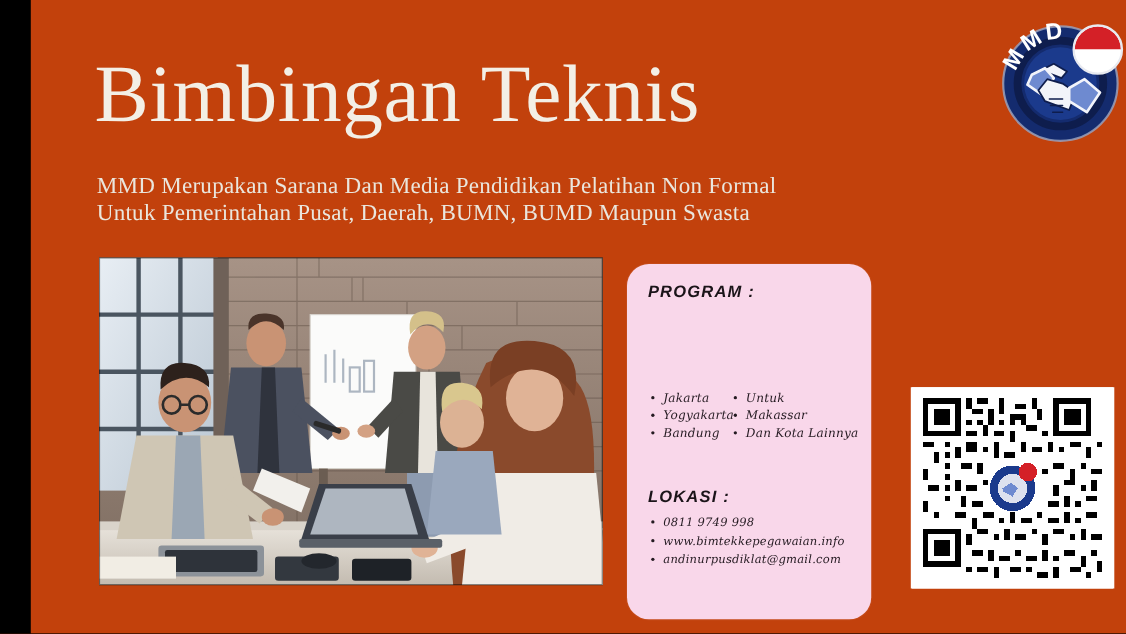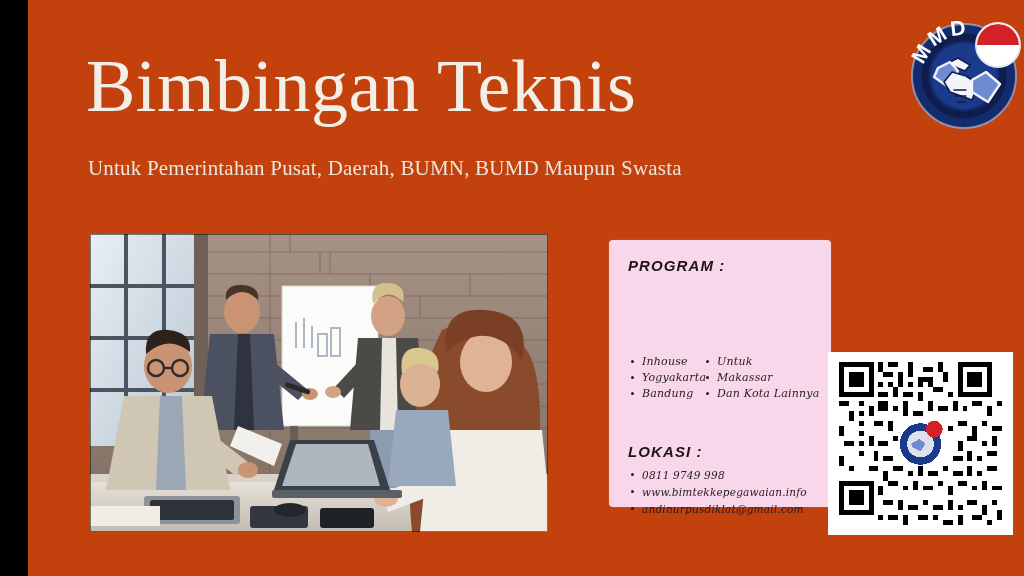--- a/index.html
+++ b/index.html
@@ -22,22 +22,22 @@
 
   
   #photo{
     position:absolute;left:62px;top:234px;width:458px;height:298px;
     overflow:hidden;background:#2b2420;
   }
   #photo svg{display:block;width:100%;height:100%;}
 
   
   #card{
-    position:absolute;left:581px;top:240px;width:222px;height:267px;
-    background:#f9d7ea;border-radius:4px;
+    position:absolute;left:542px;top:240px;width:222px;height:323px;
+    background:#f9d7ea;border-radius:20px;
     box-shadow:0 0 0 1px rgba(255,255,255,.05);
   }
   .card-h{
     font-family:"Liberation Sans",sans-serif;
     font-weight:bold;font-style:italic;font-size:15px;
     color:#1b1419;letter-spacing:1.1px;
   }
   .card-list{list-style:none;margin:0;padding:0;}
   .card-list li{
     position:relative;padding-left:14px;
@@ -67,20 +67,21 @@
   #qr svg{display:block;width:100%;height:100%;}
 </style>
 </head>
 <body>
 
 <div id="poster">
 
   <div id="title">Bimbingan Teknis</div>
 
   <div id="subtitle">
+    <div>MMD Merupakan Sarana Dan Media Pendidikan Pelatihan Non Formal</div>
     <div>Untuk Pemerintahan Pusat, Daerah, BUMN, BUMD Maupun Swasta</div>
   </div>
 
   <div id="photo">
     <svg viewBox="0 0 458 298" preserveAspectRatio="none">
       <defs>
         <linearGradient id="wall" x1="0" y1="0" x2="0" y2="1">
           <stop offset="0" stop-color="#a79386"></stop>
             <stop offset="1" stop-color="#7d6c60"></stop>
         </linearGradient>
@@ -183,21 +184,21 @@
 
   <div id="card">
 
     <div id="sec-program">
       <div class="card-h">PROGRAM  :</div>
     </div>
 
     <div id="sec-lokasi">
       <div id="lokasi-cols">
         <ul class="card-list">
-          <li>Inhouse</li>
+          <li>Jakarta</li>
           <li>Yogyakarta</li>
           <li>Bandung</li>
         </ul>
         <ul class="card-list">
           <li>Untuk</li>
           <li>Makassar</li>
           <li>Dan Kota Lainnya</li>
         </ul>
       </div>
     </div>

